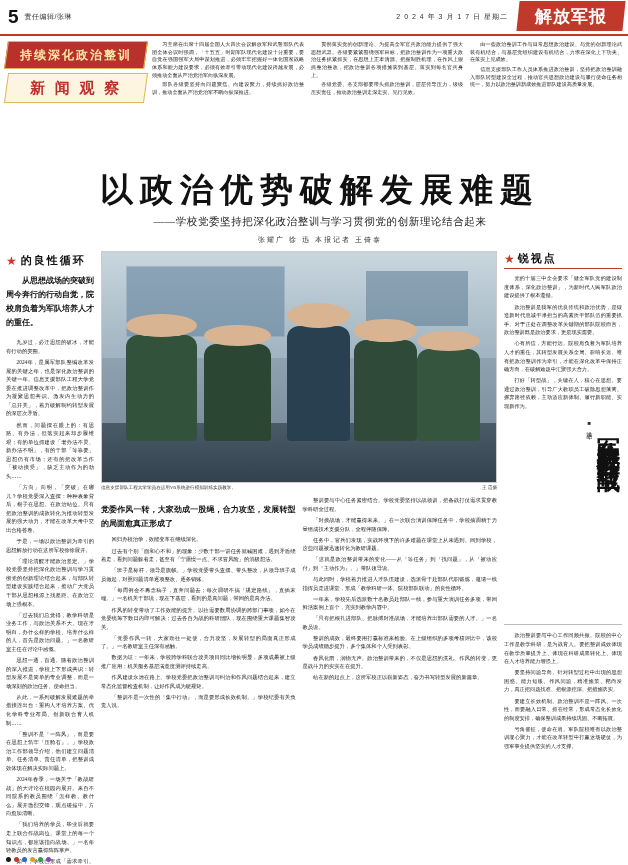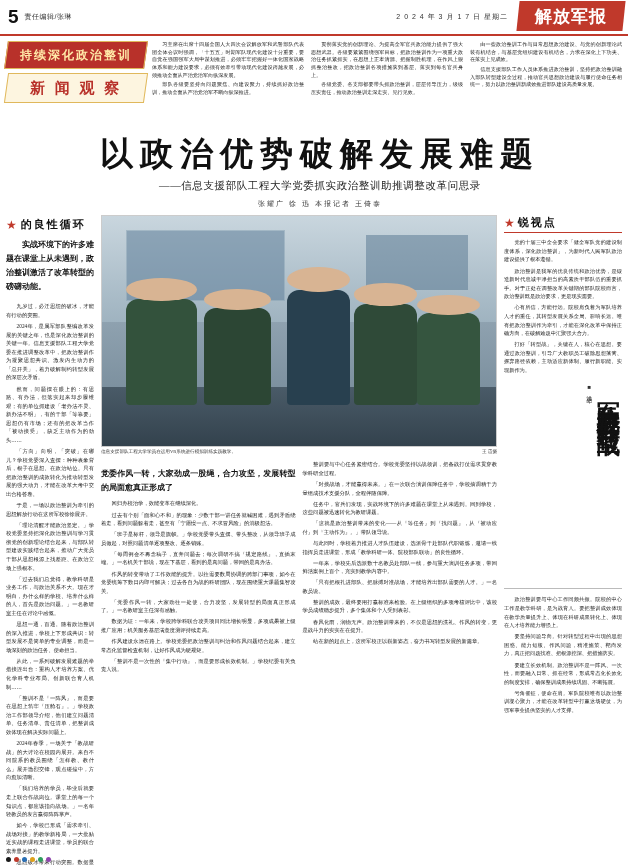--- a/index.html
+++ b/index.html
@@ -60,21 +60,21 @@
     height:28px;display:flex;align-items:center;justify-content:center;
     font-size:15px;font-weight:bold;letter-spacing:3px;
     transform:skewX(-8deg);
   }
   .badge2 span{transform:skewX(8deg);}
   .topcols{flex:1;display:flex;gap:7px;font-size:5.1px;line-height:1.5;text-align:justify;color:#222;}
   .topcols .c{flex:1;}
   .topcols p{margin:0 0 2px 0;text-indent:2em;}
 
   
-  .headline-wrap{padding:8px 6px 2px 18px;position:relative;}
+  .headline-wrap{padding:8px 6px 2px 18px;position:relative;margin-top:36px;}
   .headline{
     text-align:center;font-size:33px;font-weight:bold;letter-spacing:7px;
     color:#111;line-height:1.1;
   }
   .subhead{
     text-align:center;font-size:10.5px;margin-top:7px;letter-spacing:.6px;color:#222;
   }
   .byline{
     text-align:center;font-size:7px;margin-top:6px;color:#333;letter-spacing:2px;
     font-family:"Liberation Sans",sans-serif;
@@ -190,32 +190,32 @@
       </div>
       <div class="c">
         <p>由一些政治整训工作与日常思想政治建设、与党的创新理论武装有机结合，与基层党组织建设有机结合，力求在深化上下功夫、在落实上见成效。</p>
         <p>信息支援部队工作人员体系推进政治整训，坚持把政治整训融入部队转型建设全过程，推动官兵思想政治建设与履行使命任务相统一，努力以政治整训新成效推进部队建设高质量发展。</p>
       </div>
     </div>
   </div>
 
   <div class="headline-wrap">
     <div class="headline">以政治优势破解发展难题</div>
-    <div class="subhead">——信息支援部队工程大学党委抓实政治整训助推调整改革问思录</div>
+    <div class="subhead">——学校党委坚持把深化政治整训与学习贯彻党的创新理论结合起来</div>
     <div class="byline">张耀广  徐  迅  本报记者  王倚泰</div>
   </div>
 
   <div class="body">
 
     <div class="col-left">
       <div class="sect-label">
         <span class="star">★</span>
         <span class="txt">的良性循环</span>
       </div>
-      <p class="lead">实战环境下的许多难题在课堂上从未遇到，政治整训激活了改革转型的磅礴动能。</p>
+      <p class="lead">从思想战场的突破到周今奔行的行动自觉，院校肩负着为军队培养人才的重任。</p>
       <p class="t">九岁过，必迁思想的破冰，才能有行动的突围。</p>
       <p class="t">2024年，是属军部队整编改革发展的关键之年，也是深化政治整训的关键一年。信息支援部队工程大学党委在推进调整改革中，把政治整训作为凝聚思想共识、激发内生动力的「总开关」，着力破解制约转型发展的深层次矛盾。</p>
       <p class="t">然而，问题摆在眼上的：有思路、有办法，但落实起来却步履维艰；有的单位抓建设「老办法不灵、新办法不明」，有的干部「等靠要」思想仍有市场；还有的把改革当作「被动接受」，缺乏主动作为的劲头……</p>
       <p class="t">「方向」向明，「突破」在哪儿？学校党委深入查摆：种种表象背后，根子在思想、在政治站位。只有把政治整训的成效转化为推动转型发展的强大动力，才能在改革大考中交出合格答卷。</p>
       <p class="t">于是，一场以政治整训为牵引的思想解放行动在这所军校徐徐展开。</p>
       <p class="t">「理论清醒才能政治坚定。」学校党委坚持把深化政治整训与学习贯彻党的创新理论结合起来，与部队转型建设实践结合起来，推动广大党员干部从思想根源上找差距、在政治立场上强根本。</p>
       <p class="t">「过去我们总觉得，教学科研是业务工作，与政治关系不大。现在才明白，办什么样的学校、培养什么样的人，首先是政治问题。」一名教研室主任在讨论中感慨。</p>
       <p class="t">思想一通，百通。随着政治整训的深入推进，学校上下形成共识：转型发展不是简单的专业调整，而是一场深刻的政治任务、使命担当。</p>
       <p class="t">从此，一系列破解发展难题的举措接连出台：重构人才培养方案、优化学科专业布局、创新联合育人机制……</p>
       <p class="t">「整训不是『一阵风』，而是要在思想上筑牢『压舱石』。」学校政治工作部领导介绍，他们建立问题清单、任务清单、责任清单，把整训成效体现在解决实际问题上。</p>

